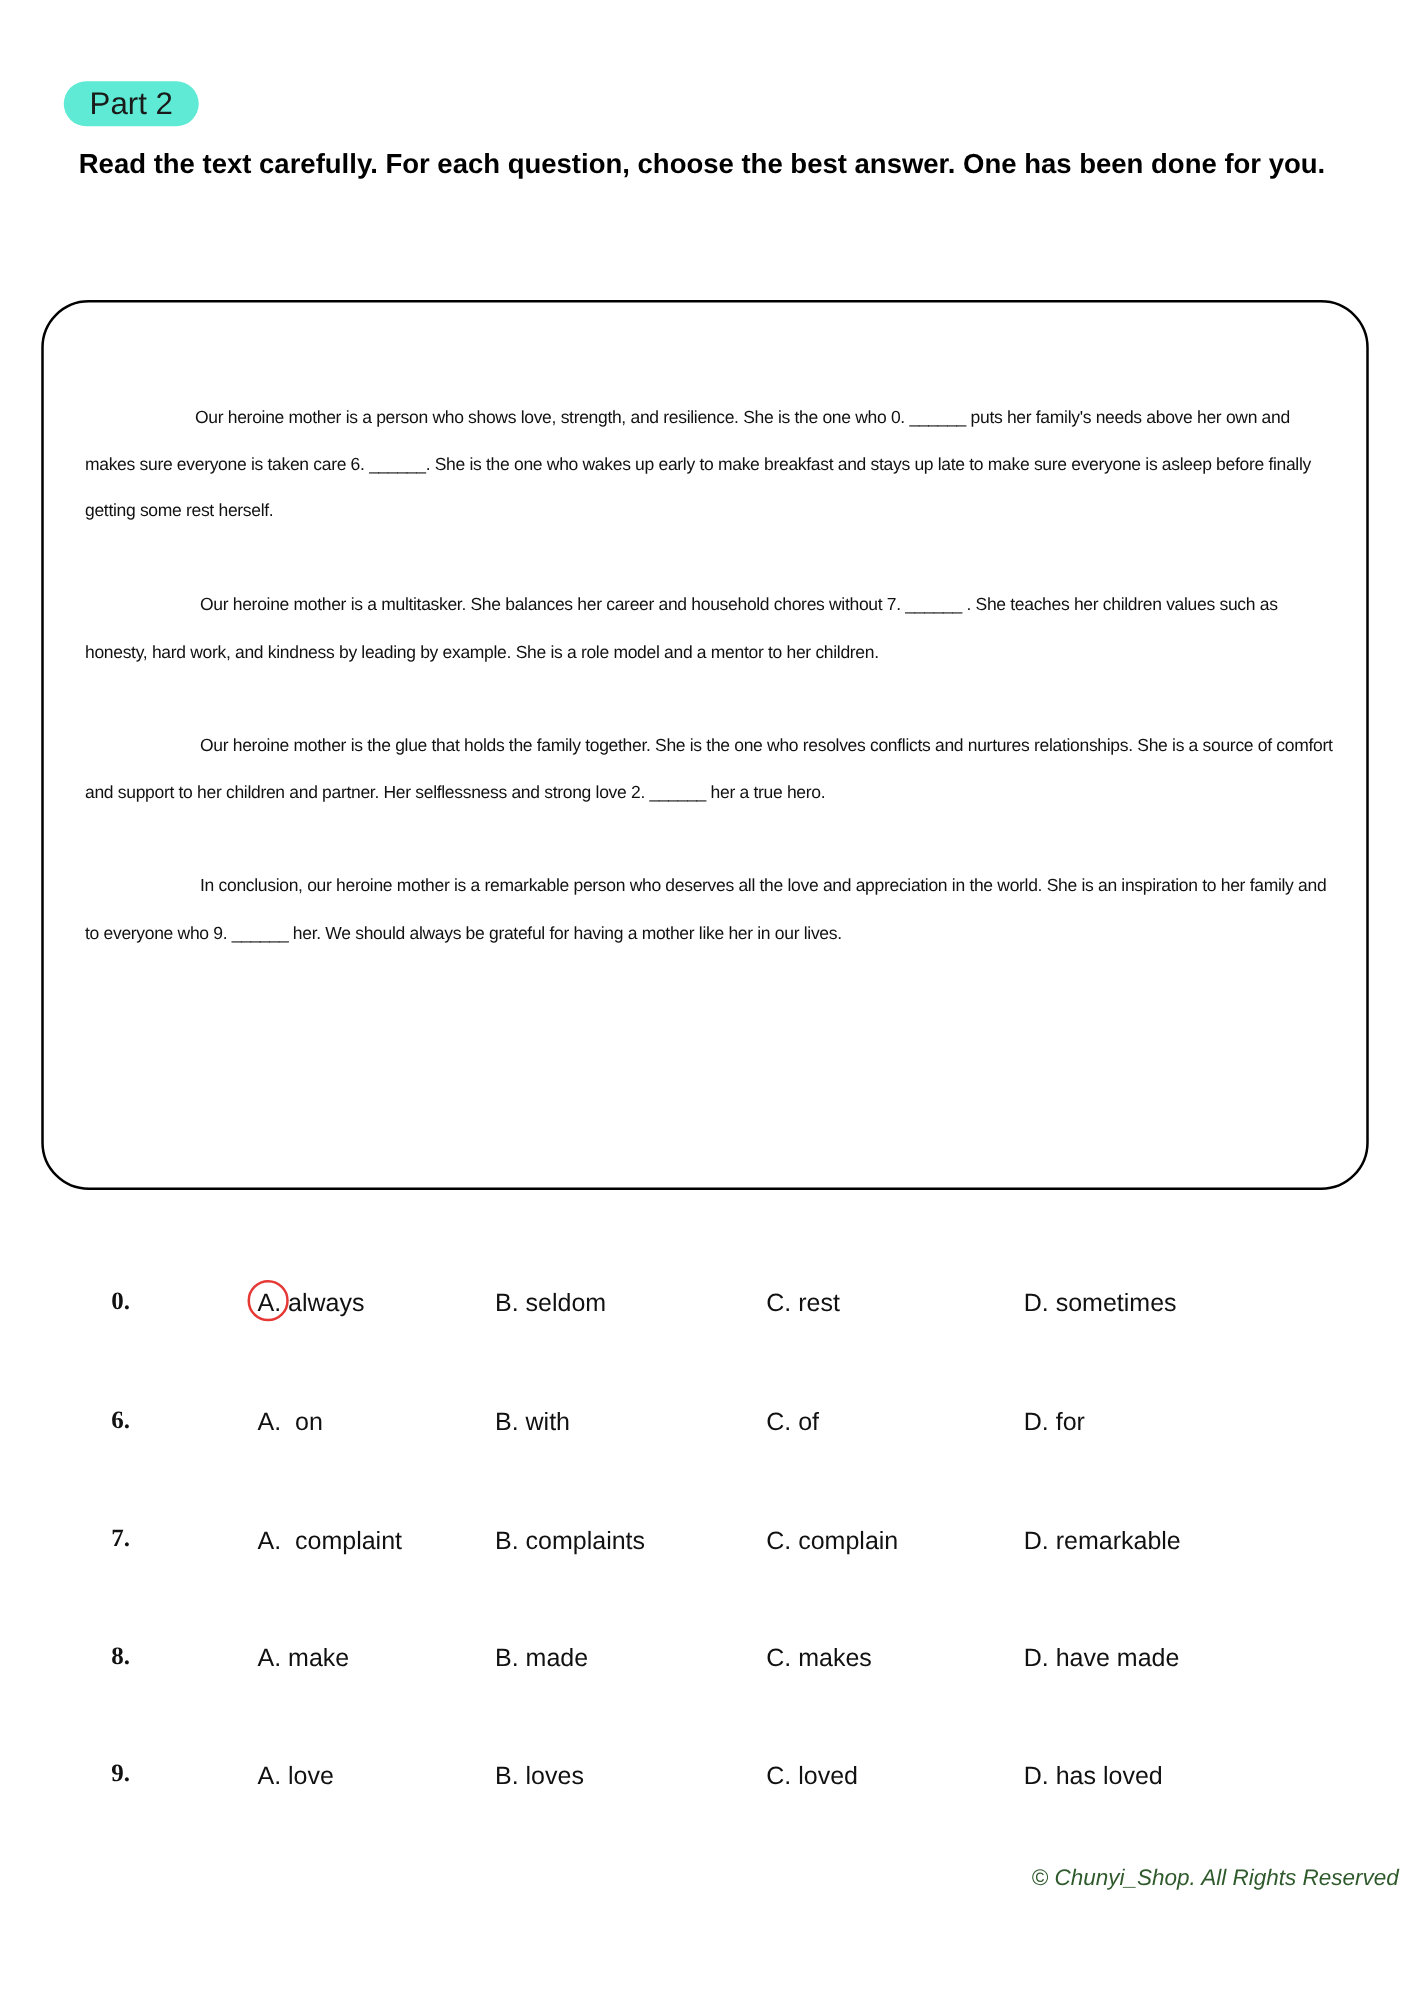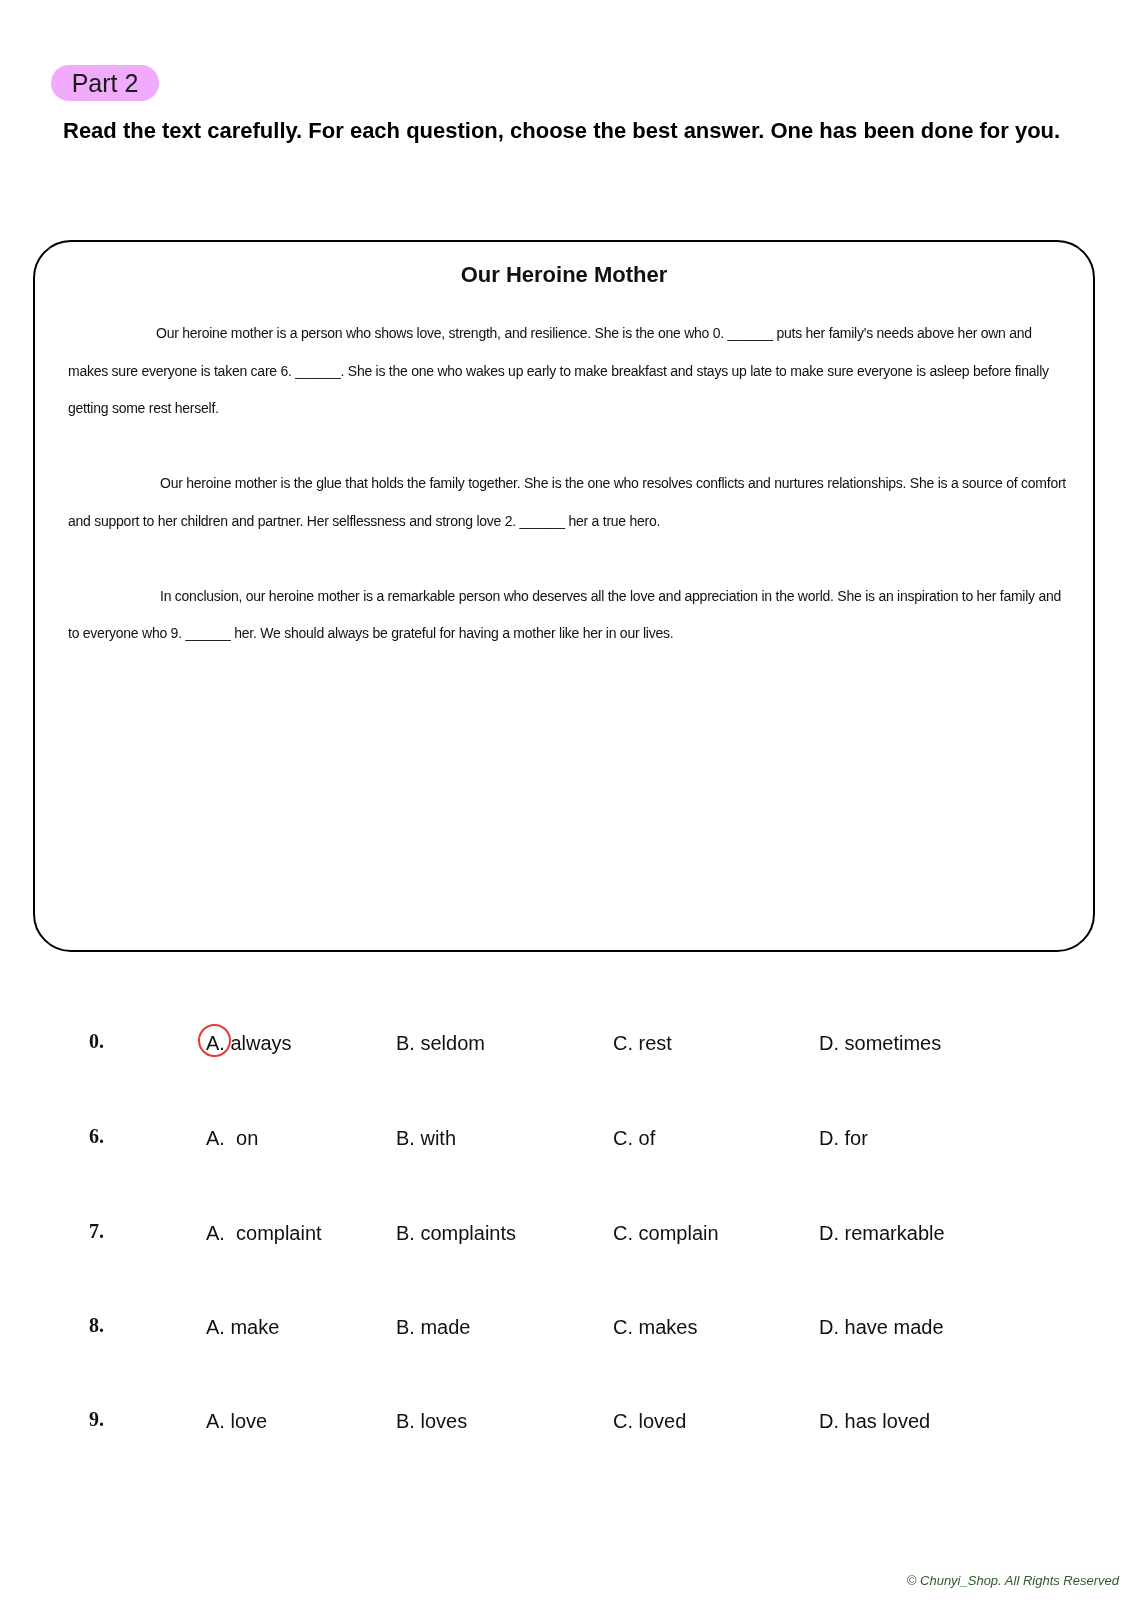--- a/index.html
+++ b/index.html
@@ -1,53 +1,53 @@
 <!DOCTYPE html>
 <html><head>
 <meta charset="utf-8">
 <style>
   html, body { margin:0; padding:0; background:#ffffff; }
   body { width:1139px; height:1610px; position:relative; overflow:hidden;
          font-family:"Liberation Sans", "DejaVu Sans", sans-serif; color:#111; }
   .part-pill { position:absolute; left:51px; top:65px; width:108px; height:36px;
-               background:#f0abfc; border-radius:18px; font-size:25px; line-height:36px;
+               background:#5eead4; border-radius:18px; font-size:25px; line-height:36px;
                text-align:center; color:#1a1a1a; }
   .instructions { position:absolute; left:63px; top:112px; width:1030px; font-size:22px;
                   font-weight:bold; line-height:37px; color:#000; }
   .story-box { position:absolute; left:33px; top:240px; width:1062px; height:712px;
                border:2.5px solid #000; border-radius:38px; box-sizing:border-box; }
   .story-title { position:absolute; left:0; right:0; top:20px; text-align:center;
                  font-size:22px; font-weight:bold; }
   .story-body { position:absolute; left:33px; right:22px; top:73px; font-size:14px;
                 line-height:37.5px; letter-spacing:-0.25px; }
   .story-para { margin:0 0 37.5px 0; text-indent:92px; }
   .story-para.first { text-indent:88px; }
   .questions { position:absolute; left:0; top:1030px; width:1139px; }
   .q-row { position:absolute; left:0; width:1139px; height:40px; font-size:20px; }
   .q-num { position:absolute; left:89px; top:0; font-family:"Liberation Serif", serif;
            font-weight:bold; font-size:20px; }
   .q-opt { position:absolute; top:2px; }
   .opt-a { left:206px; } .opt-b { left:396px; } .opt-c { left:613px; } .opt-d { left:819px; }
   .circled { position:relative; display:inline-block; }
   .circle-mark { position:absolute; left:-8px; top:-8px; width:33px; height:33px;
                  border:2px solid #e53935; border-radius:50%; box-sizing:border-box; }
-  .footer { position:absolute; right:20px; top:1573px; font-size:13px; font-style:italic;
+  .footer { position:absolute; right:20px; top:1492px; font-size:18px; font-style:italic;
             color:#2f5a2c; }
 </style>
 </head>
 <body>
 
 <div class="part-pill">Part 2</div>
 
 <div class="instructions">Read the text carefully. For each question, choose the best answer. One has been done for you.</div>
 
 <div class="story-box">
-  <div class="story-title">Our Heroine Mother</div>
   <div class="story-body">
     <p class="story-para first">Our heroine mother is a person who shows love, strength, and resilience. She is the one who 0. ______ puts her family's needs above her own and makes sure everyone is taken care 6. ______. She is the one who wakes up early to make breakfast and stays up late to make sure everyone is asleep before finally getting some rest herself.</p>
+    <p class="story-para">Our heroine mother is a multitasker. She balances her career and household chores without 7. ______ . She teaches her children values such as honesty, hard work, and kindness by leading by example. She is a role model and a mentor to her children.</p>
     <p class="story-para">Our heroine mother is the glue that holds the family together. She is the one who resolves conflicts and nurtures relationships. She is a source of comfort and support to her children and partner. Her selflessness and strong love 2. ______ her a true hero.</p>
     <p class="story-para">In conclusion, our heroine mother is a remarkable person who deserves all the love and appreciation in the world. She is an inspiration to her family and to everyone who 9. ______ her. We should always be grateful for having a mother like her in our lives.</p>
   </div>
 </div>
 
 <div class="questions">
   <div class="q-row" style="top:0px;">
     <span class="q-num">0.</span>
     <span class="q-opt opt-a">
       <span class="circled">

